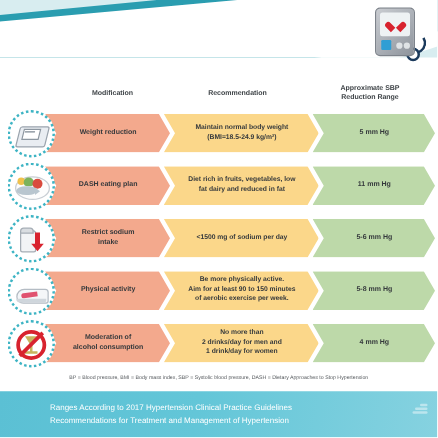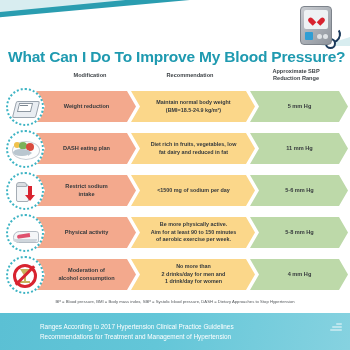--- a/index.html
+++ b/index.html
@@ -427,21 +427,20 @@
     <div class="bp-body">
       <div class="bp-screen">
         <div class="bp-heart"></div>
       </div>
       <div class="bp-btn-blue"></div>
       <div class="bp-btn-grey1"></div>
       <div class="bp-btn-grey2"></div>
     </div>
   </div>
 
-  <div class="title">What Can I Do To Improve My Blood Pressure?</div>
 
   <div class="col-headers">
     <div class="col-head col-head-mod">Modification</div>
     <div class="col-head col-head-rec">Recommendation</div>
     <div class="col-head col-head-sbp">
       <div>Approximate SBP</div>
       <div>Reduction Range</div>
     </div>
   </div>
 

